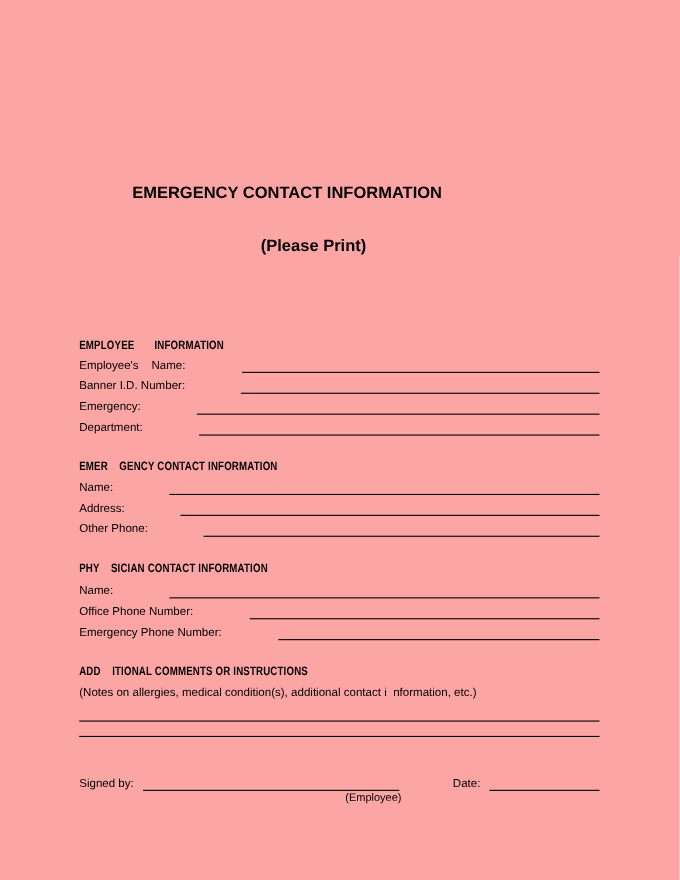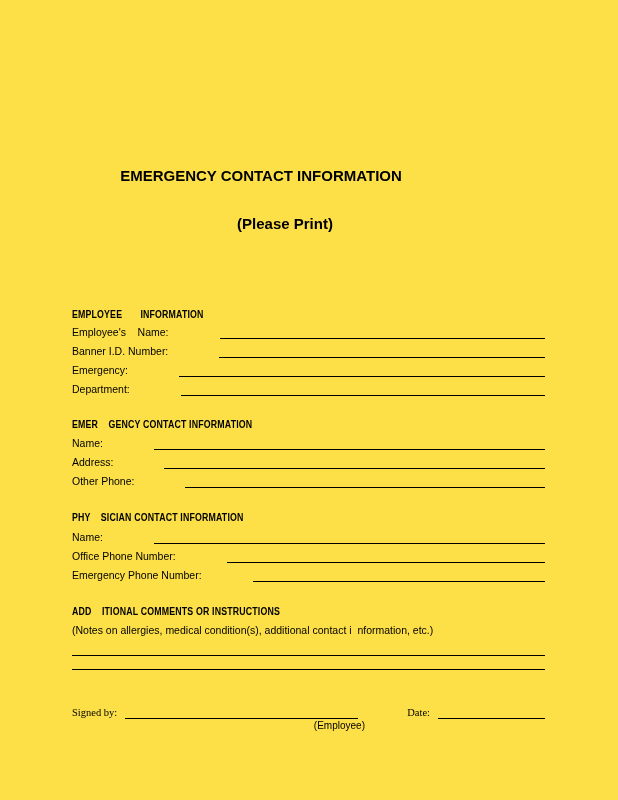--- a/index.html
+++ b/index.html
@@ -5,21 +5,21 @@
   * { margin: 0; padding: 0; box-sizing: border-box; }
   html, body { background: #ffffff; }
   body {
     width: 618px; height: 800px;
     font-family: "Liberation Sans", sans-serif;
     color: #000000;
   }
   .page {
     position: relative;
     width: 618px; height: 800px;
-    background: #fde047;
+    background: #fca5a5;
     overflow: hidden;
   }
   .title-block {
     padding-top: 136px;
     text-align: center;
     font-weight: bold;
     font-size: 15px;
     line-height: 16px;
     white-space: pre;
   }
@@ -69,21 +69,20 @@
   .comment-line-2 { height: 14px; border-bottom: 1.5px solid #000000; }
 
   .signature-row {
     display: flex;
     align-items: flex-end;
     height: 19px;
     margin-top: 30px;
     font-size: 10.5px;
     line-height: 13px;
     white-space: pre;
-    font-family: Liberation Serif, serif;
   }
   .sig-line {
     width: 233px;
     margin-left: 8px;
     height: 4px;
     border-bottom: 1.5px solid #000000;
     flex: none;
   }
   .date-label { margin-left: 49px; }
   .date-line {

